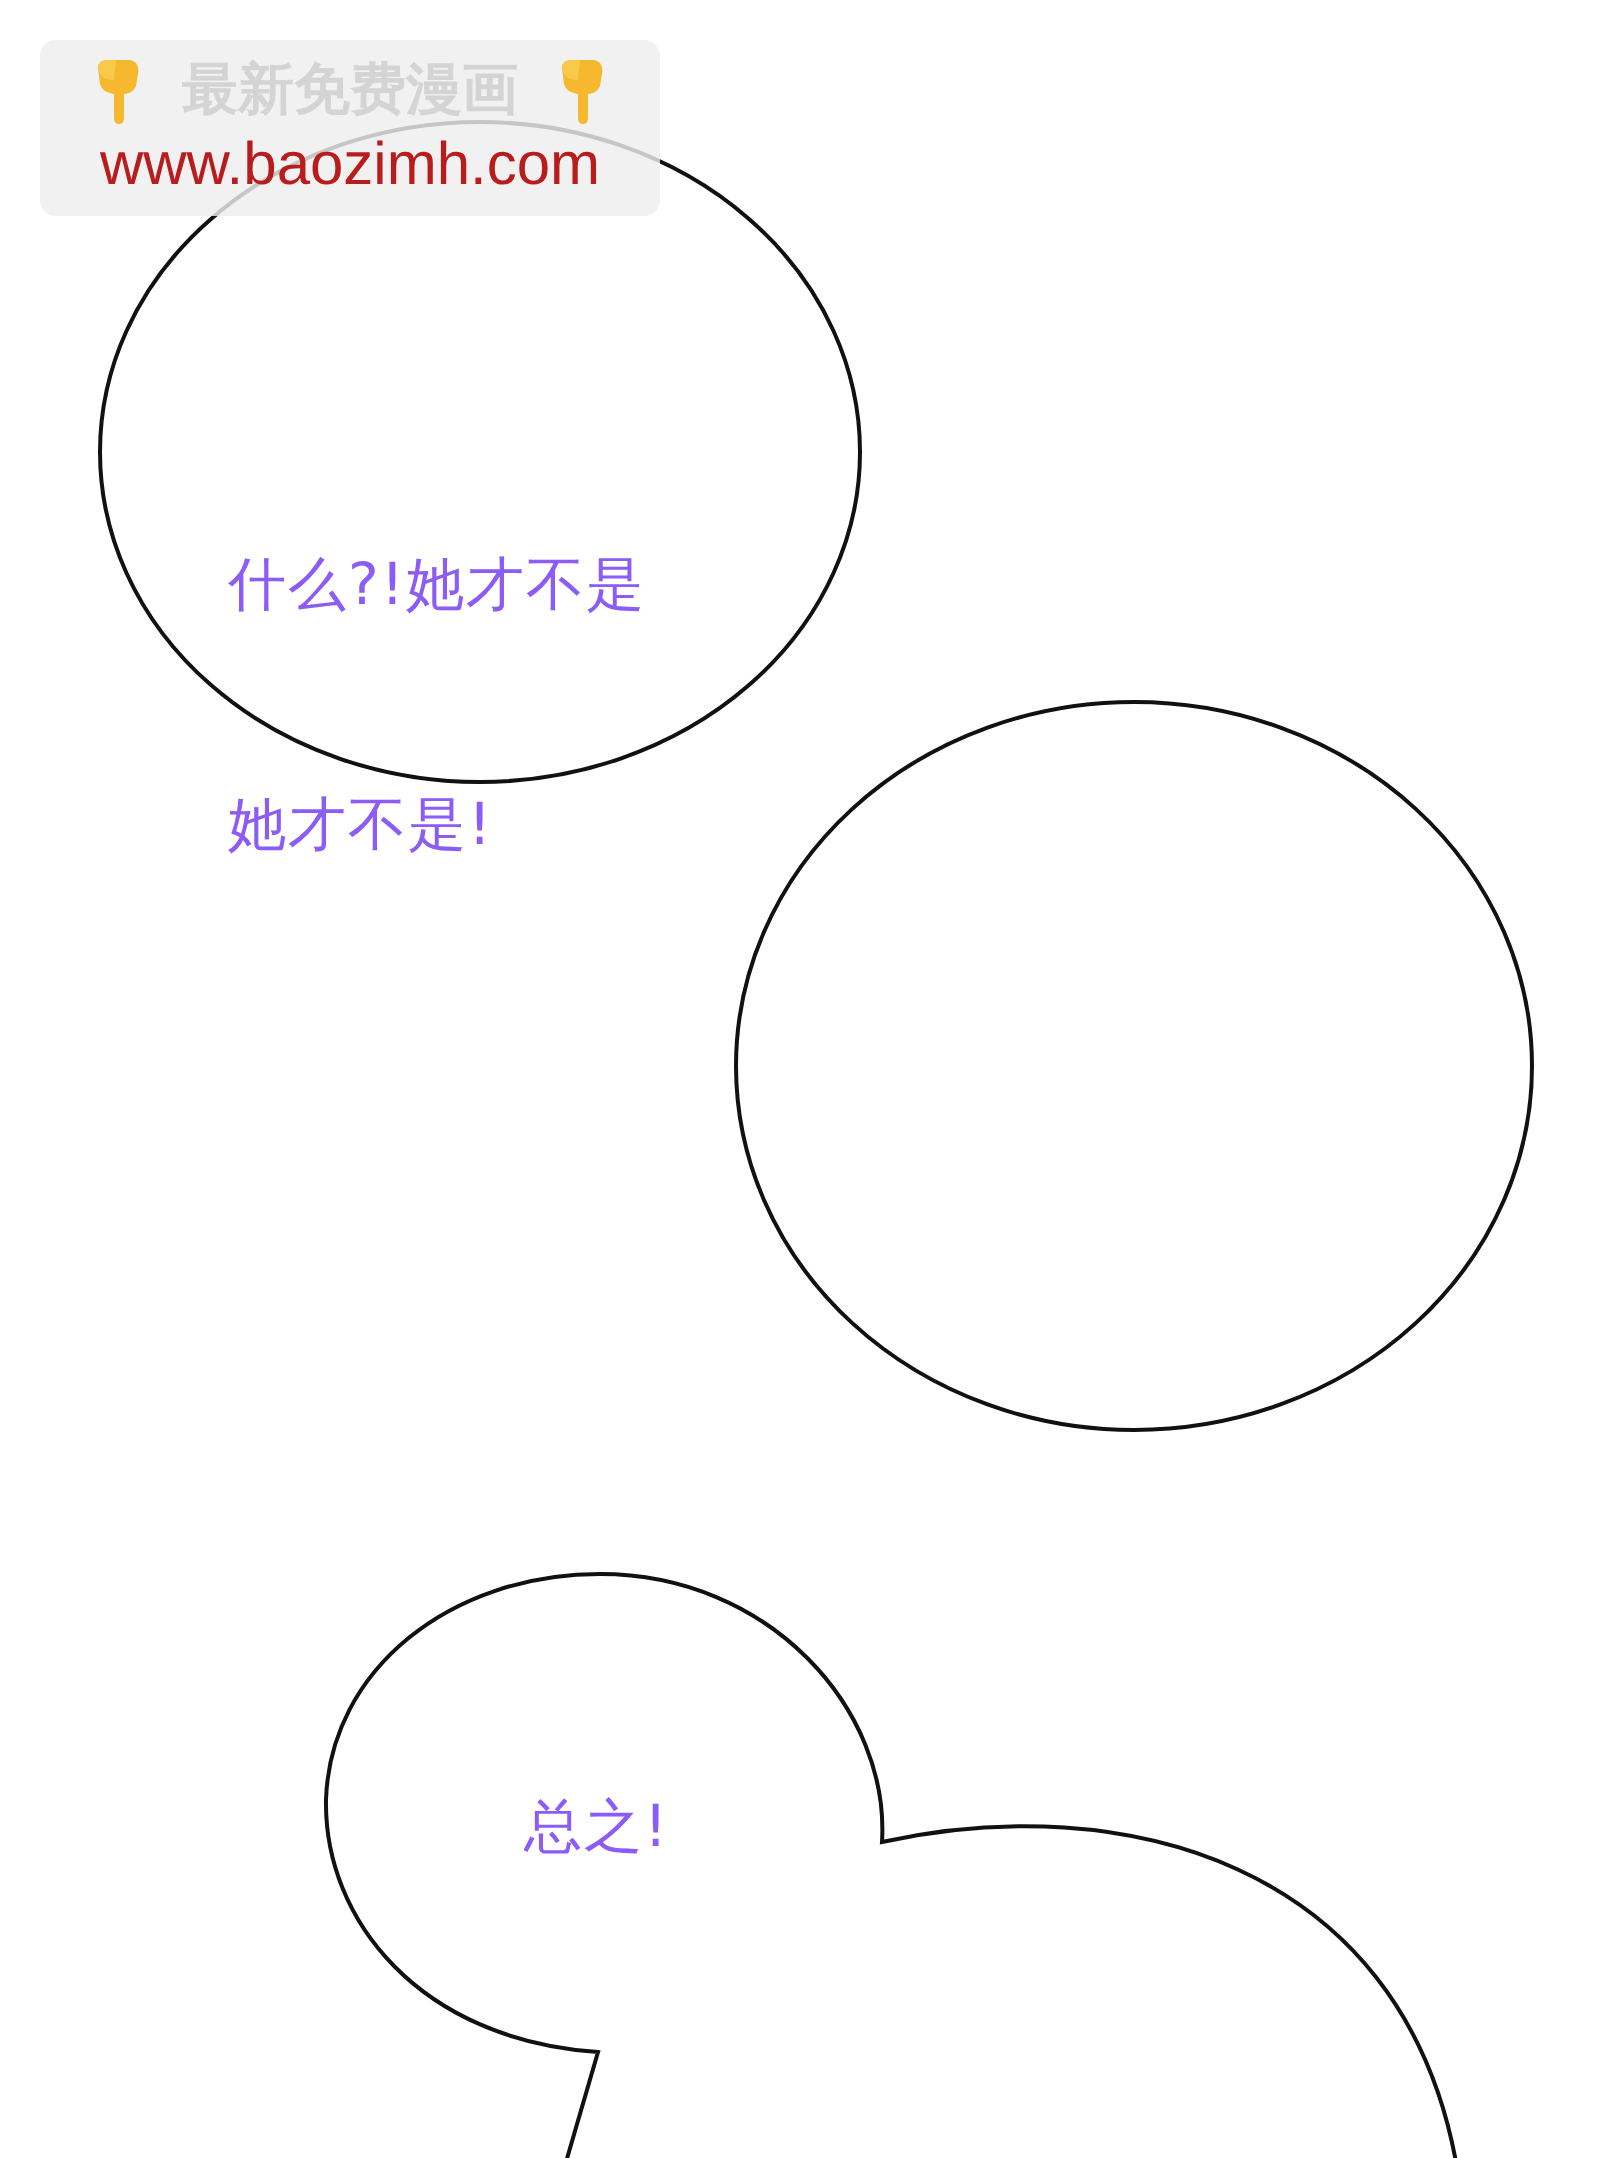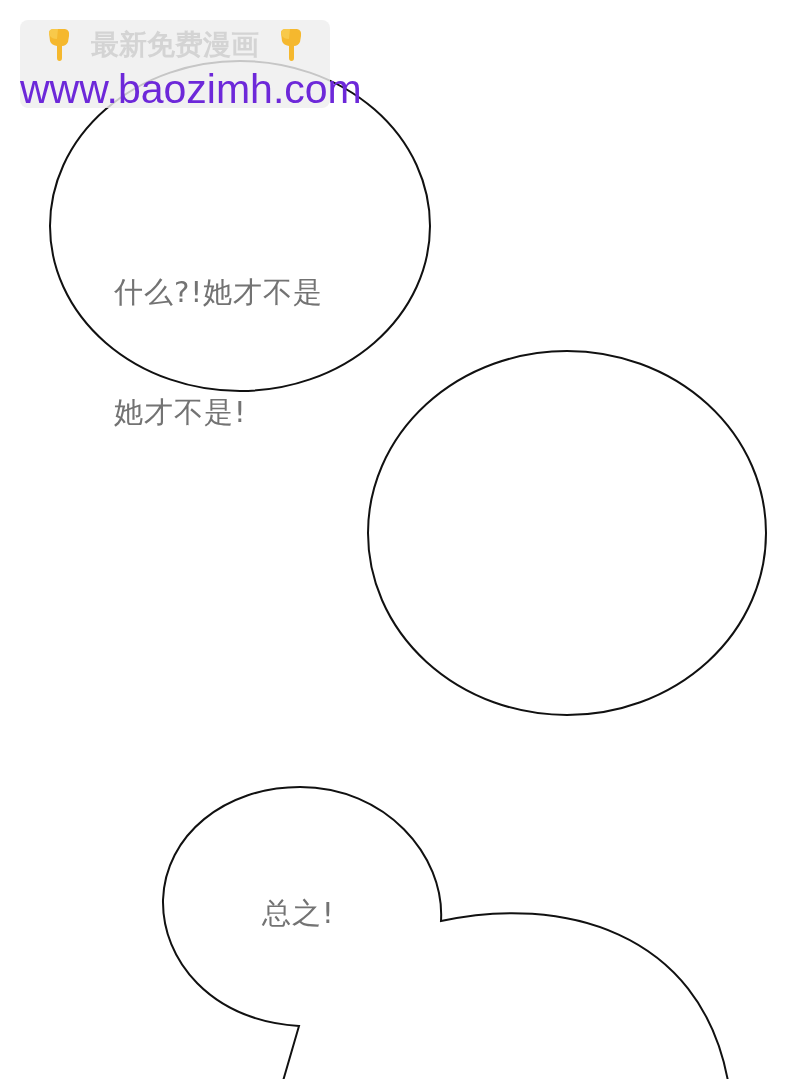--- a/index.html
+++ b/index.html
@@ -1,28 +1,28 @@
 <!DOCTYPE html>
 <html><head>
 <meta charset="utf-8">
 <style>
   html, body { margin: 0; padding: 0; background: #ffffff; }
   body { width: 800px; height: 1079px; position: relative; overflow: hidden;
          font-family: "DejaVu Sans", "Liberation Sans", sans-serif; }
   .canvas { position: absolute; left: 0; top: 0; width: 800px; height: 1079px; }
   svg.bubbles { position: absolute; left: 0; top: 0; }
-  .bubble-text { position: absolute; color: #737373; font-size: 29px; line-height: 40px;
+  .bubble-text { position: absolute; color: #8b5cf6; font-size: 29px; line-height: 40px;
                  letter-spacing: 1px; white-space: pre; }
   .watermark { position: absolute; left: 20px; top: 20px; width: 310px; height: 88px;
                background: rgba(238,238,238,0.82); border-radius: 8px; }
   .wm-line1 { position: absolute; left: 12px; top: 6px; width: 286px; height: 38px;
-              display: flex; align-items: center; justify-content: center; gap: 18px;
+              display: flex; align-items: flex-end; justify-content: center; gap: 18px;
               font-size: 28px; font-weight: bold; color: #d4d4d4; }
   .wm-line2 { position: absolute; left: 0; top: 46px; width: 310px; text-align: center;
-              font-family: "Liberation Sans", sans-serif; font-size: 41px; color: #6d28d9; letter-spacing: 0px; }
+              font-family: "Liberation Sans", sans-serif; font-size: 30px; color: #b91c1c; letter-spacing: 0px; }
   .hand { display: inline-block; width: 28px; height: 36px; position: relative; }
 </style>
 </head>
 <body>
 
 <div class="canvas">
 
   <svg class="bubbles" width="800" height="1079" viewBox="0 0 800 1079">
 
     <ellipse cx="240" cy="226" rx="190" ry="165" fill="#fff" stroke="#111" stroke-width="2"></ellipse>

